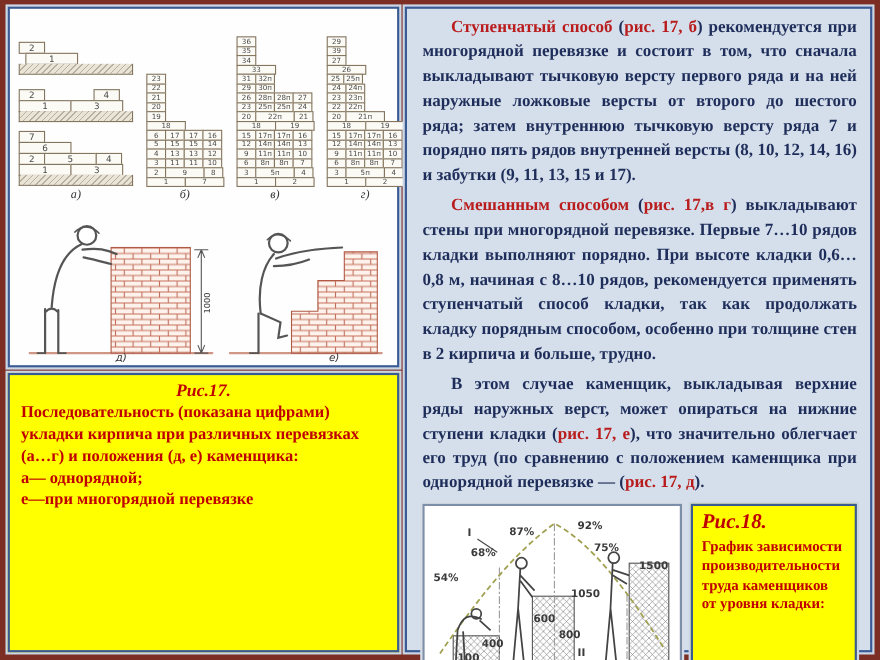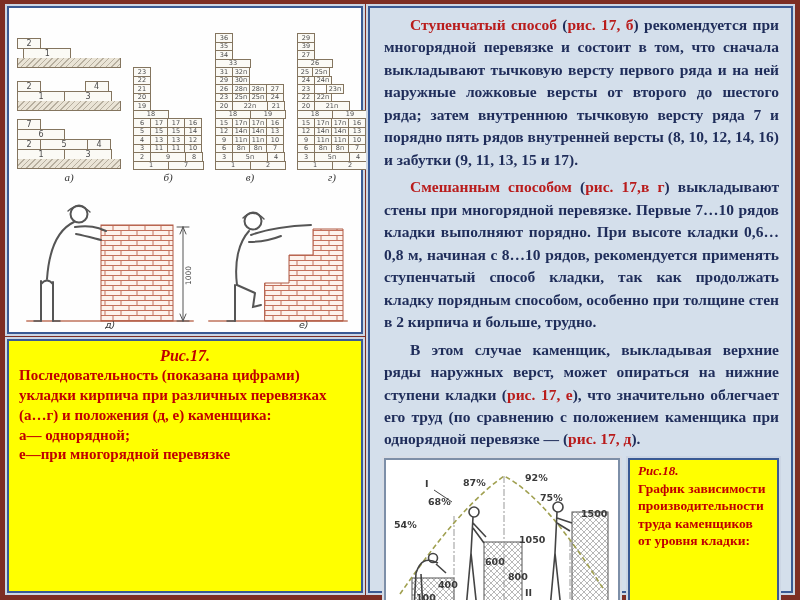--- a/index.html
+++ b/index.html
@@ -45,21 +45,21 @@
   .text-area{flex:1;color:#1f2d5a;font-weight:bold;font-size:15.5px;line-height:1.45;
     text-align:justify;}
   .text-area p{margin:0 0 5px 0;text-indent:26px;}
   .red{color:#b91c1c;}
   .blue-italic{color:#2f7ed8;font-style:italic;word-spacing:6px;}
 
   .bottom-row{display:flex;gap:8px;height:174px;margin-top:2px;}
   .graph-box{width:236px;background:#fff;border:2px solid #7d8fa8;box-shadow:0 0 0 2px #d7dde6;box-sizing:border-box;}
   .panel-fig18{background:#ffff00;flex:1;padding:3px 8px;color:#c00000;font-weight:bold;
     font-size:13.5px;line-height:1.3;}
-  .fig18-title{font-style:italic;font-size:13px;}
+  .fig18-title{font-style:italic;font-size:19px;}
 
   svg text{font-family:"DejaVu Sans",sans-serif;}
 </style>
 </head>
 <body>
 
 <div class="slide">
 
   <div class="left-col">
 
@@ -265,21 +265,21 @@
               <div class="brow" style="height: 9.5px;">
                 <div class="bcell" style="width: 16px;">25</div>
                 <div class="bcell" style="width: 18px;">25п</div>
               </div>
               <div class="brow" style="height: 9.5px;">
                 <div class="bcell" style="width: 18px;">24</div>
                 <div class="bcell" style="width: 18px;">24п</div>
               </div>
               <div class="brow" style="height: 9.5px;">
                 <div class="bcell" style="width: 18px;">23</div>
-                <div class="bcell" style="width: 18px; margin-left: 12px;">23п</div>
+                <div class="bcell" style="width: 18px;">23п</div>
               </div>
               <div class="brow" style="height: 9.5px;">
                 <div class="bcell" style="width: 18px;">22</div>
                 <div class="bcell" style="width: 18px;">22п</div>
               </div>
               <div class="brow" style="height: 9.5px;">
                 <div class="bcell" style="width: 18px;">20</div>
                 <div class="bcell" style="width: 36px;">21п</div>
               </div>
               <div class="brow" style="height: 9.5px;">

